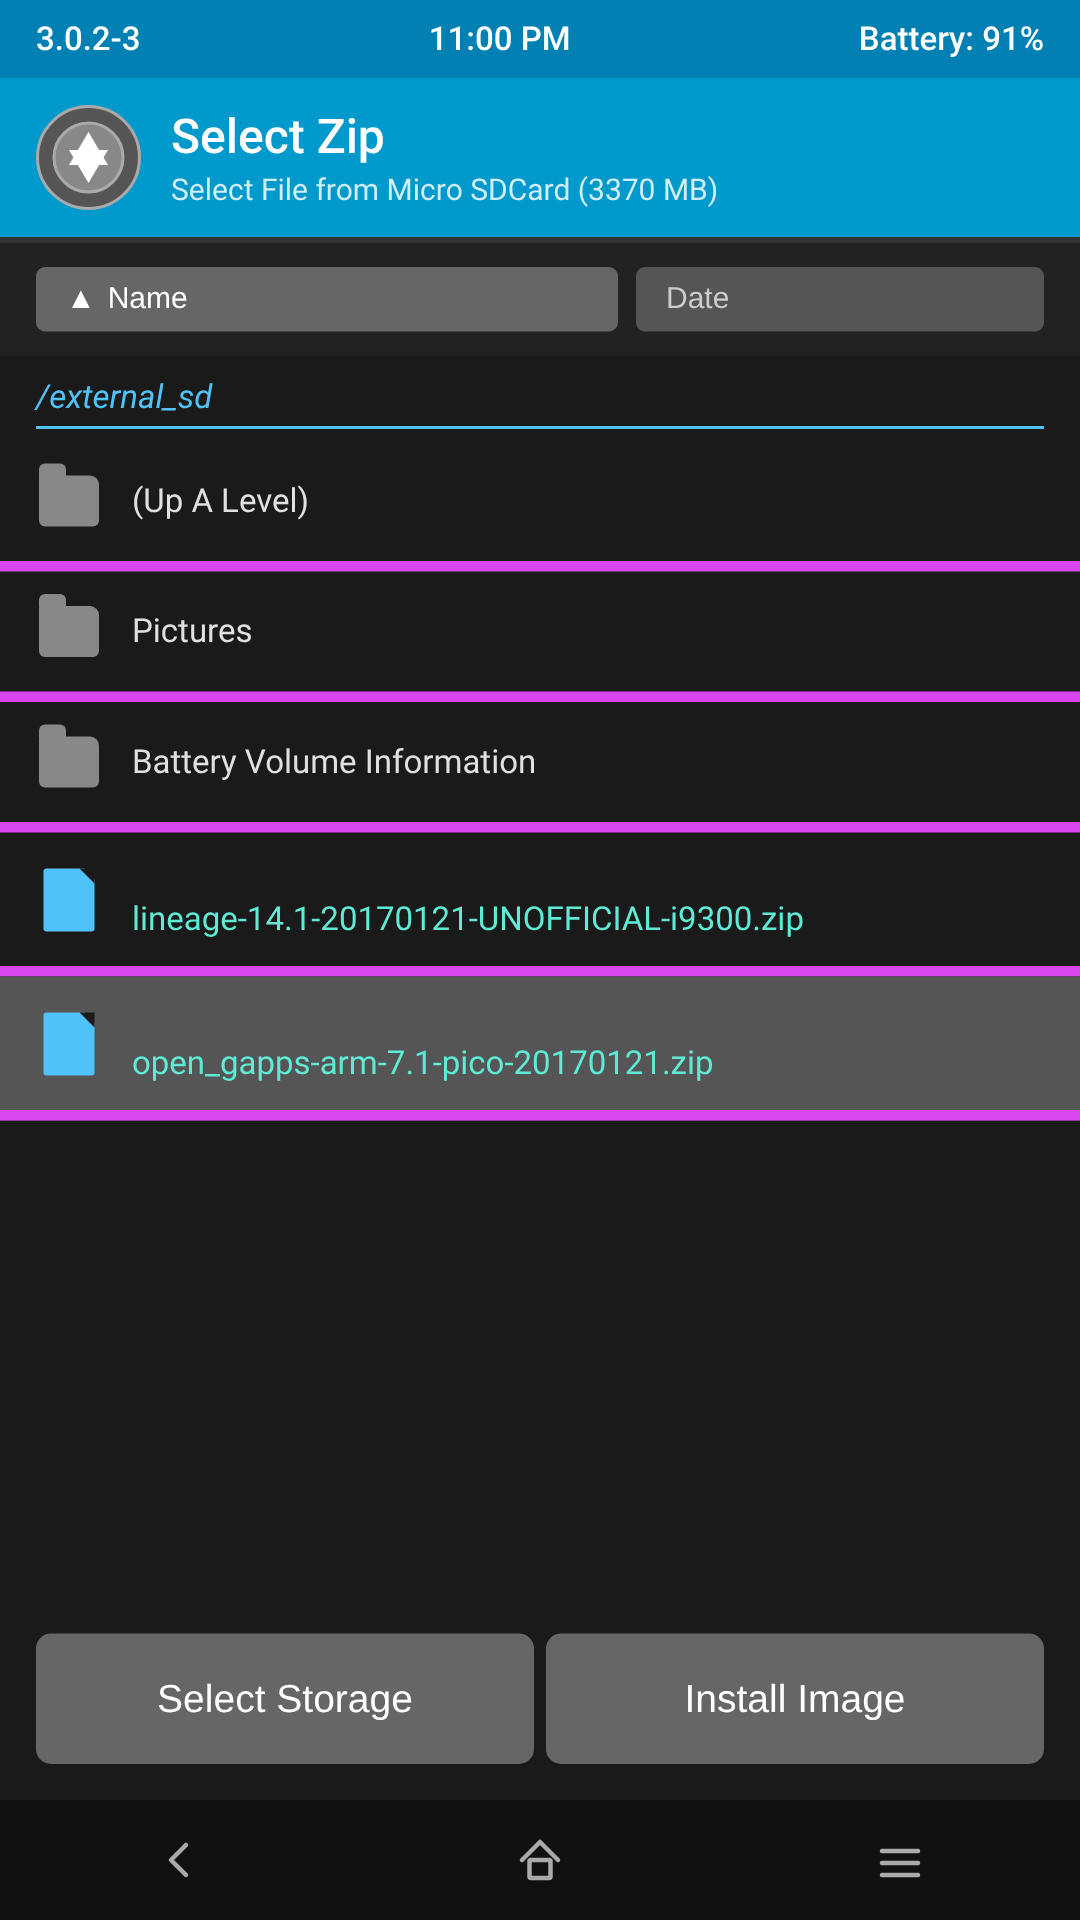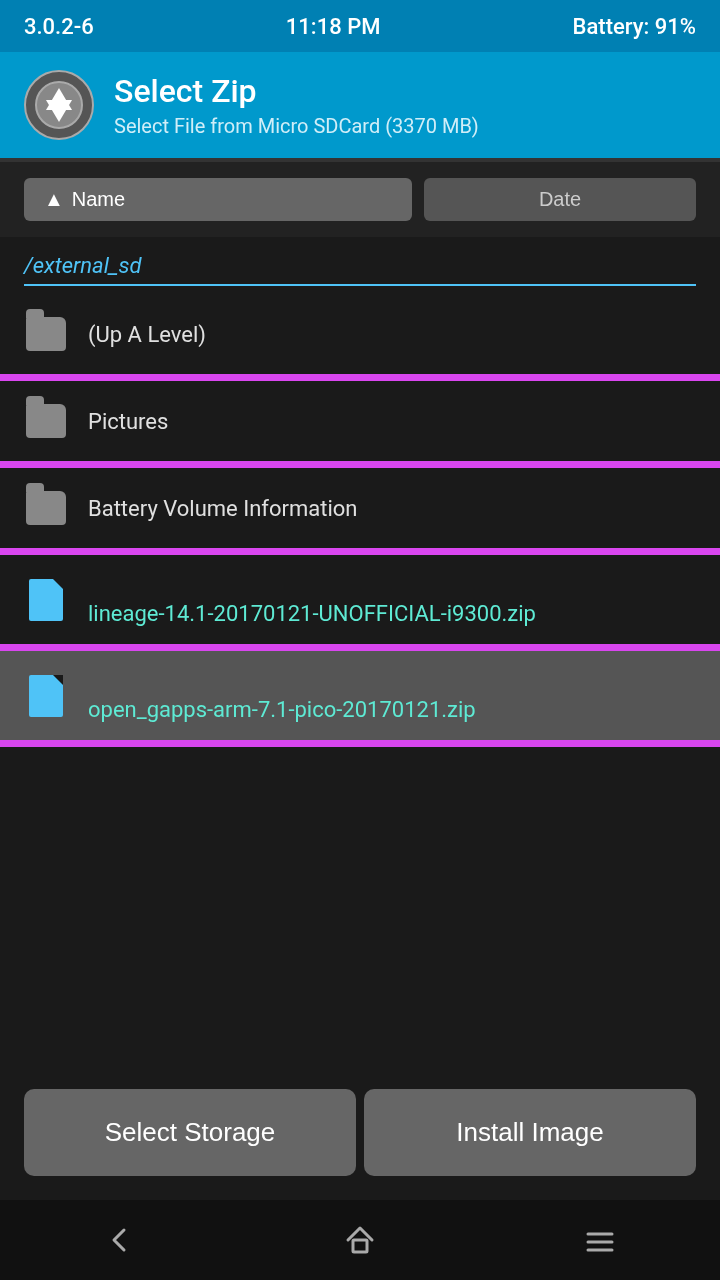--- a/index.html
+++ b/index.html
@@ -91,21 +91,21 @@
       cursor: pointer;
       display: flex;
       align-items: center;
       gap: 8px;
     }
     .sort-btn.active {
       background: #666;
       color: white;
     }
     .sort-btn:first-child { flex: 1.5; }
-    .sort-btn:not(:first-child) { flex: 1; justify-content: center; }
+    .sort-btn:not(:first-child) { flex: 1; justify-content: flex-start; }
 
     
     .path-bar {
       padding: 16px 24px 8px 24px;
       flex-shrink: 0;
       font-style: italic;
     }
     .path-text {
       color: #4fc3f7;
       font-size: 22px;
@@ -225,22 +225,22 @@
       height: 0;
       border-style: solid;
       border-width: 0 10px 10px 0;
       border-color: transparent #1a1a1a transparent transparent;
     }
   </style>
 </head>
 <body>
 
 <div class="status-bar">
-  <span class="status-text">3.0.2-6</span>
-  <span class="status-text">11:18 PM</span>
+  <span class="status-text">3.0.2-3</span>
+  <span class="status-text">11:00 PM</span>
   <span class="status-text">Battery: 91%</span>
 </div>
 
 <div class="header">
   <div class="header-icon">
     <svg viewBox="0 0 50 50" fill="none" xmlns="http://www.w3.org/2000/svg">
       <circle cx="25" cy="25" r="23" fill="#888" stroke="#aaa" stroke-width="2"></circle>
       <polygon points="25,8 38,30 12,30" fill="white"></polygon>
       <polygon points="25,42 12,20 38,20" fill="white"></polygon>
     </svg>

